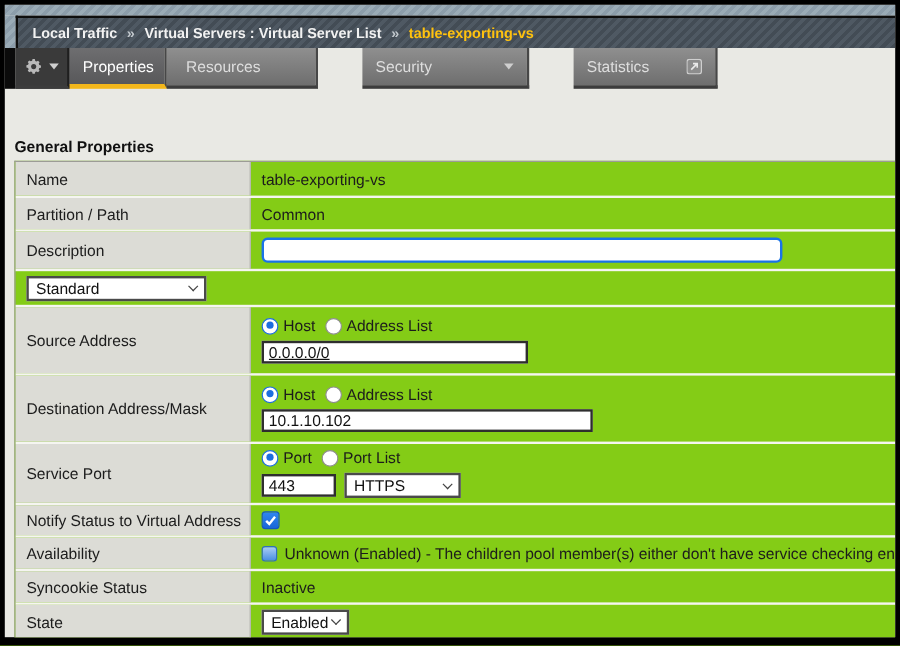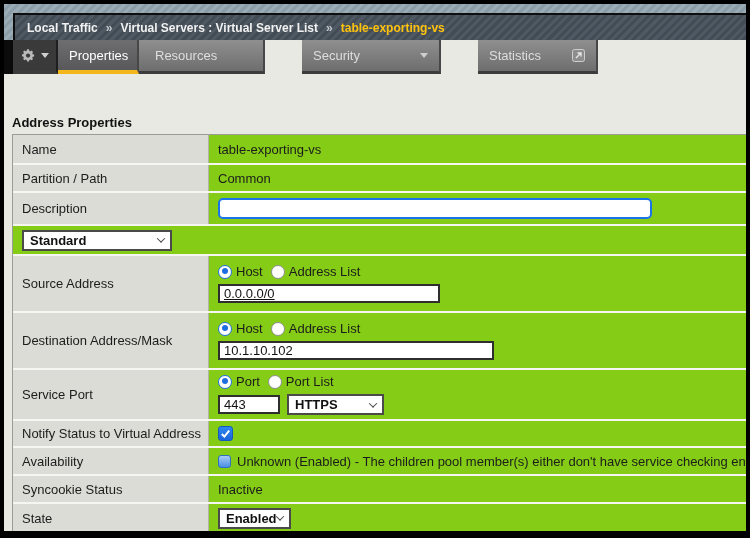--- a/index.html
+++ b/index.html
@@ -45,21 +45,21 @@
   .pvalue { flex:1; display:flex; flex-direction:column; justify-content:center;
     padding-left:9px; font-size:13px; color:#1c1c1c; overflow:hidden; white-space:nowrap; }
   .pvalue .line { display:flex; align-items:center; }
 
   
   .text-input { background:#fff; border:2px solid #2e2e2e; height:19px; font-size:13px;
     padding:0 4px; font-family:inherit; color:#111; }
   .desc-input { width:434px; height:21px; border:2px solid #1a73e8; border-radius:5px;
     background:#fff; font-size:13px; padding:0 5px; font-family:inherit; outline:none; }
   .sel { background:#fff; border:2px solid #4a4a4a; height:21px; display:inline-flex;
-    align-items:center; justify-content:space-between; padding:0 6px; font-size:13px; color:#111; cursor:pointer;font-weight:bold; }
+    align-items:center; justify-content:space-between; padding:0 6px; font-size:13px; color:#111; cursor:pointer; }
   .chev { width:6px; height:6px; border-right:1.6px solid #444; border-bottom:1.6px solid #444;
     transform:rotate(45deg) translate(-1px,-1px); }
   .radio { width:14px; height:14px; border-radius:50%; background:#fff; border:1.5px solid #8e8e8e;
     display:inline-block; margin-right:4px; flex:none; cursor:pointer; }
   .radio.sel-on { border:1.5px solid #1d6ee0; position:relative; }
   .radio.sel-on::after { content:""; position:absolute; left:2.5px; top:2.5px; width:6px; height:6px;
     border-radius:50%; background:#1d6ee0; }
   .rlabel { margin-right:8px; }
   .checkbox { width:15px; height:15px; border-radius:3px; background:linear-gradient(#2f86ef,#1a66d9);
     border:1px solid #1558bd; display:inline-flex; align-items:center; justify-content:center; cursor:pointer; }
@@ -110,21 +110,21 @@
       <span>Statistics</span>
       <span style="display:flex;">
         <svg width="13" height="13" viewBox="0 0 13 13">
           <rect x="0.5" y="0.5" width="12" height="12" rx="2" fill="#8d8d8d" stroke="#cfcfcf"></rect>
           <path d="M4 9 L9 4 M5.5 4 H9 V7.5" stroke="#e9e9e9" stroke-width="1.3" fill="none"></path>
         </svg>
       </span>
     </div>
   </div>
 
-  <div class="section-title">Address Properties</div>
+  <div class="section-title">General Properties</div>
 
   <div class="props-table">
 
     <div class="prow" style="height:28px;">
       <div class="plabel">Name</div>
       <div class="pvalue">table-exporting-vs</div>
     </div>
 
     <div class="prow" style="height:28px;">
       <div class="plabel">Partition / Path</div>

